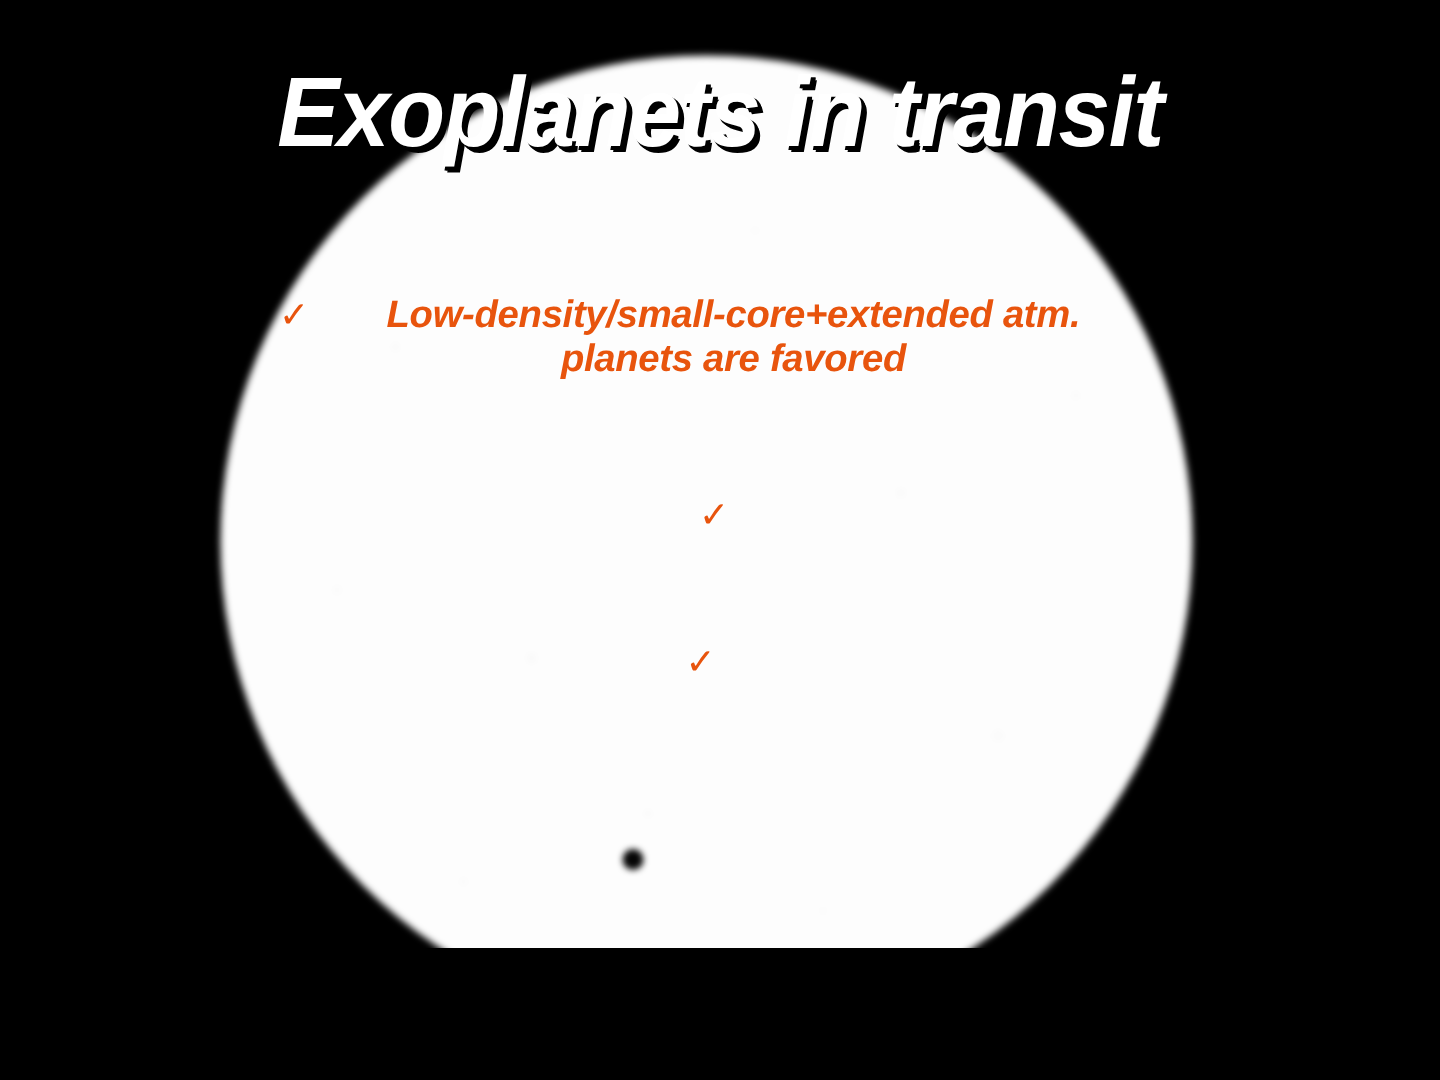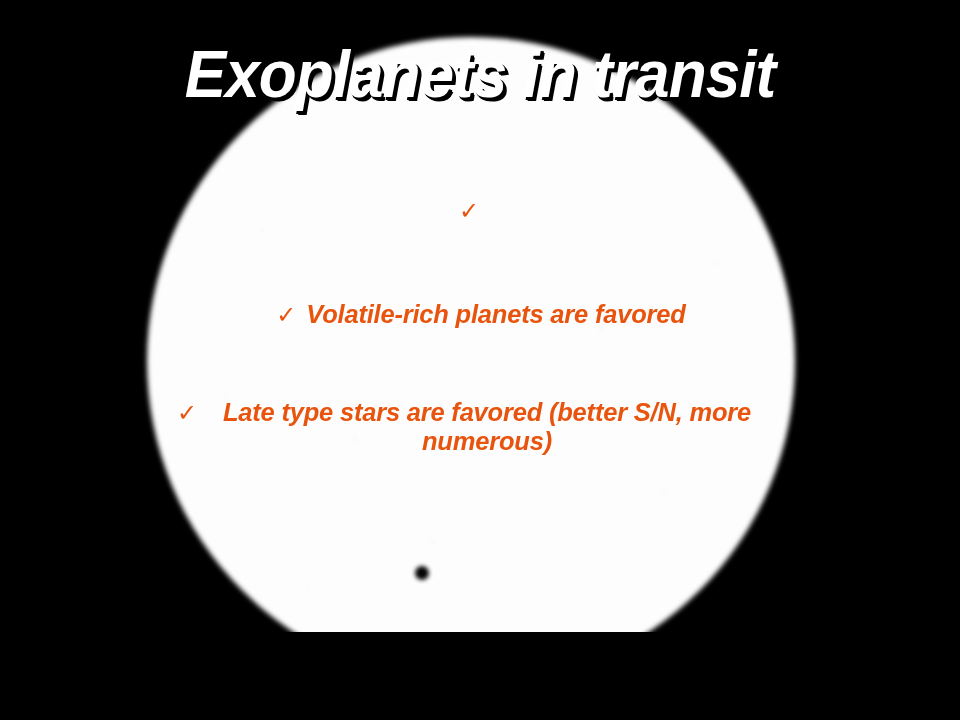--- a/index.html
+++ b/index.html
@@ -141,26 +141,25 @@
   <div id="sun-disk"></div>
   <div id="sun-speckles"></div>
   <div id="transit-dot"></div>
 
   <div id="slide-title">Exoplanets in transit</div>
 
   <div id="bullet-list">
 
     <div class="bullet-row" id="bullet-row-0">
       <span class="bullet-check">✓</span>
+      <span class="bullet-text">Low-density/small-core+extended atm. planets are favored</span>
     </div>
 
     <div class="bullet-row" id="bullet-row-1">
       <span class="bullet-check">✓</span>
-      <span class="bullet-text">Volatile-rich planets are favored</span>
     </div>
 
     <div class="bullet-row" id="bullet-row-2">
       <span class="bullet-check">✓</span>
-      <span class="bullet-text">Late type stars are favored (better S/N, more numerous)</span>
     </div>
 
   </div>
 </div>
 
 </body></html>

